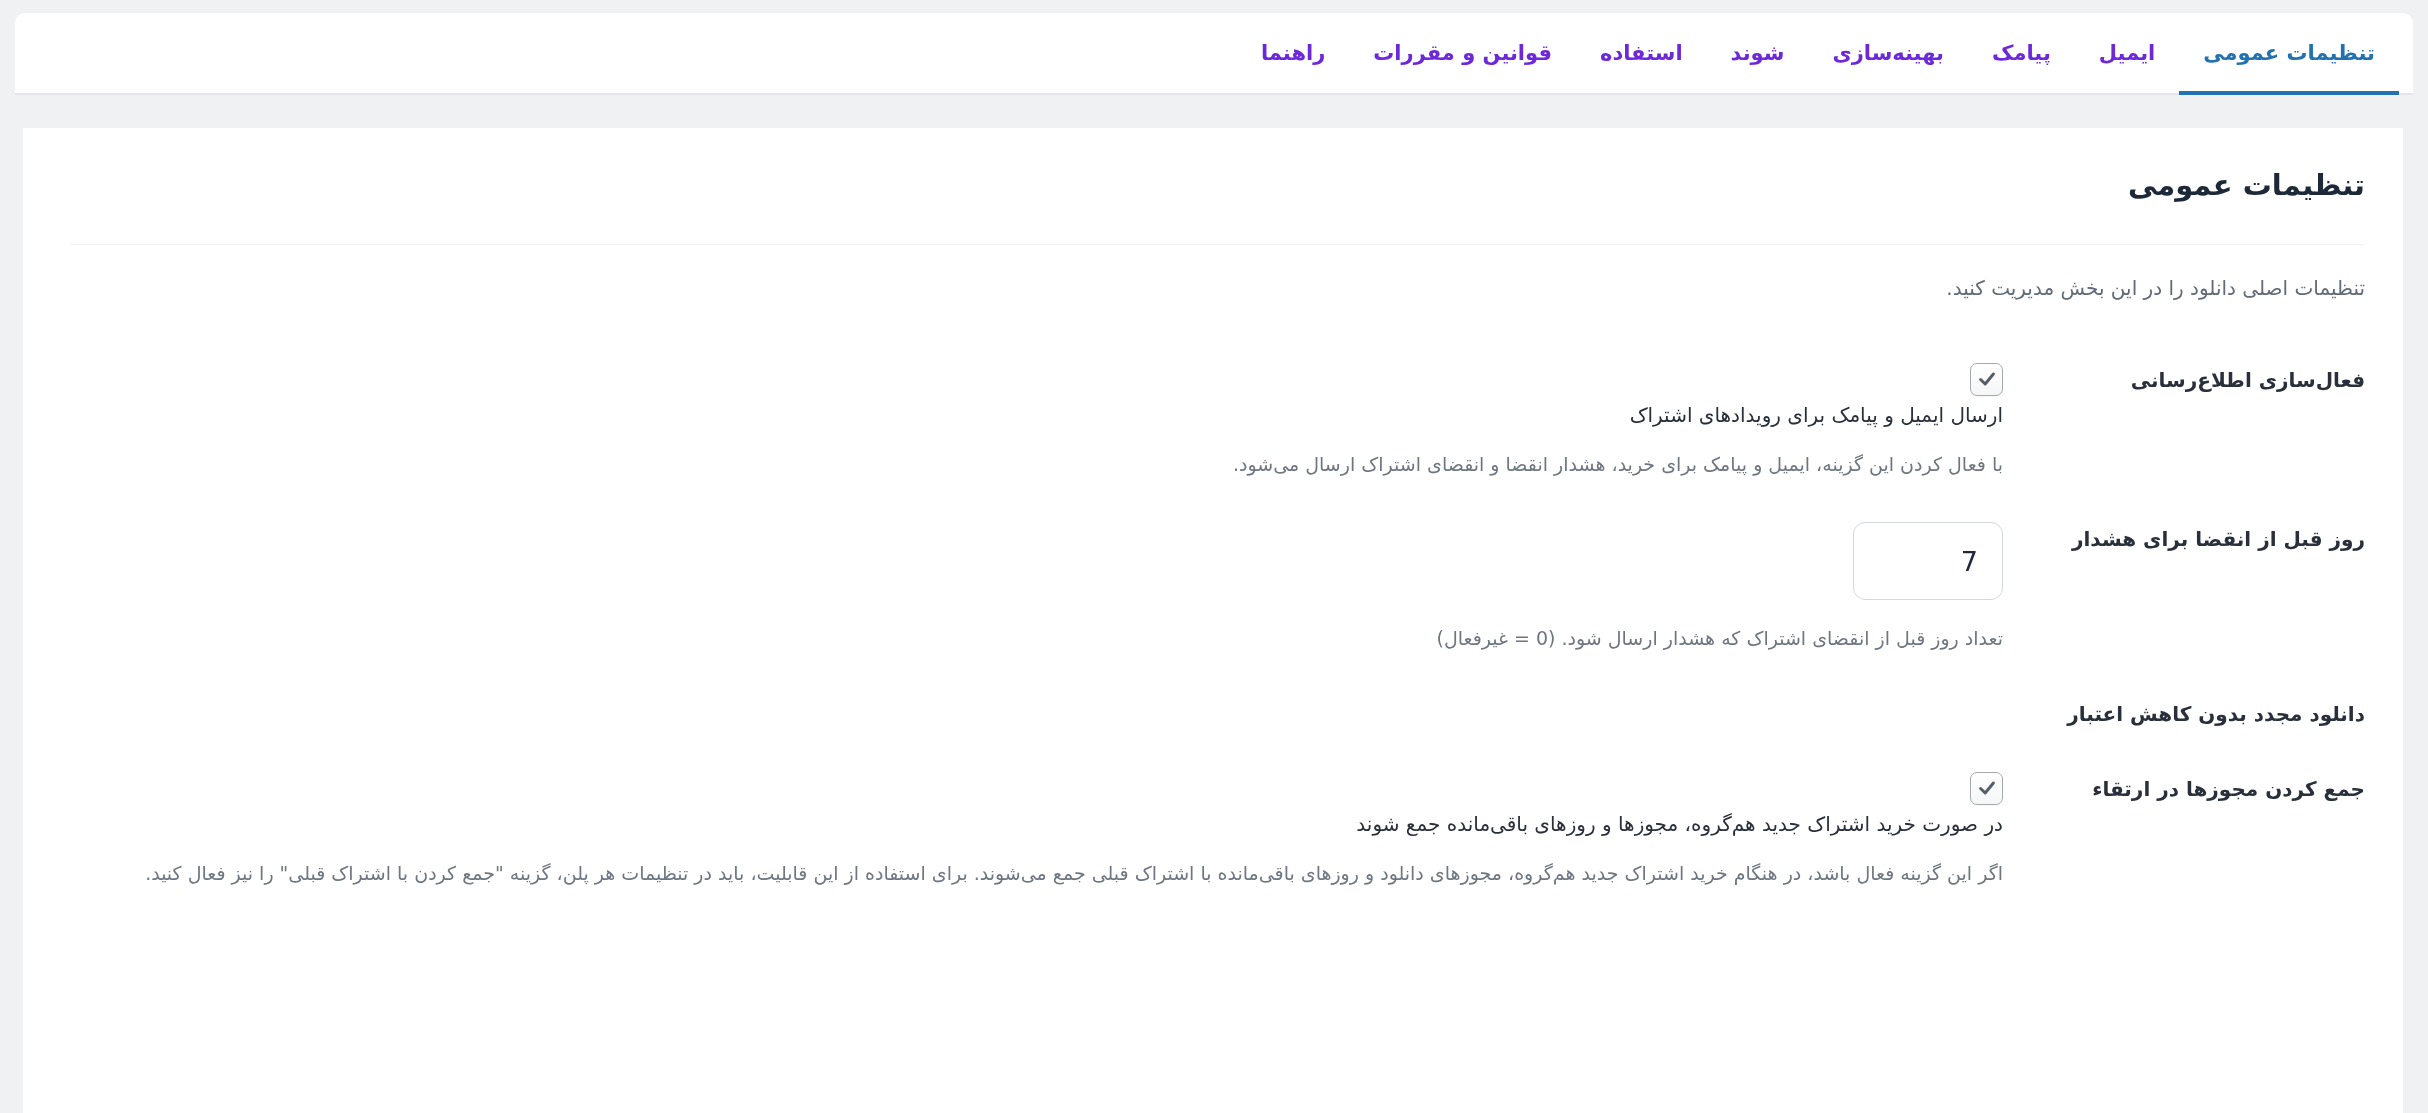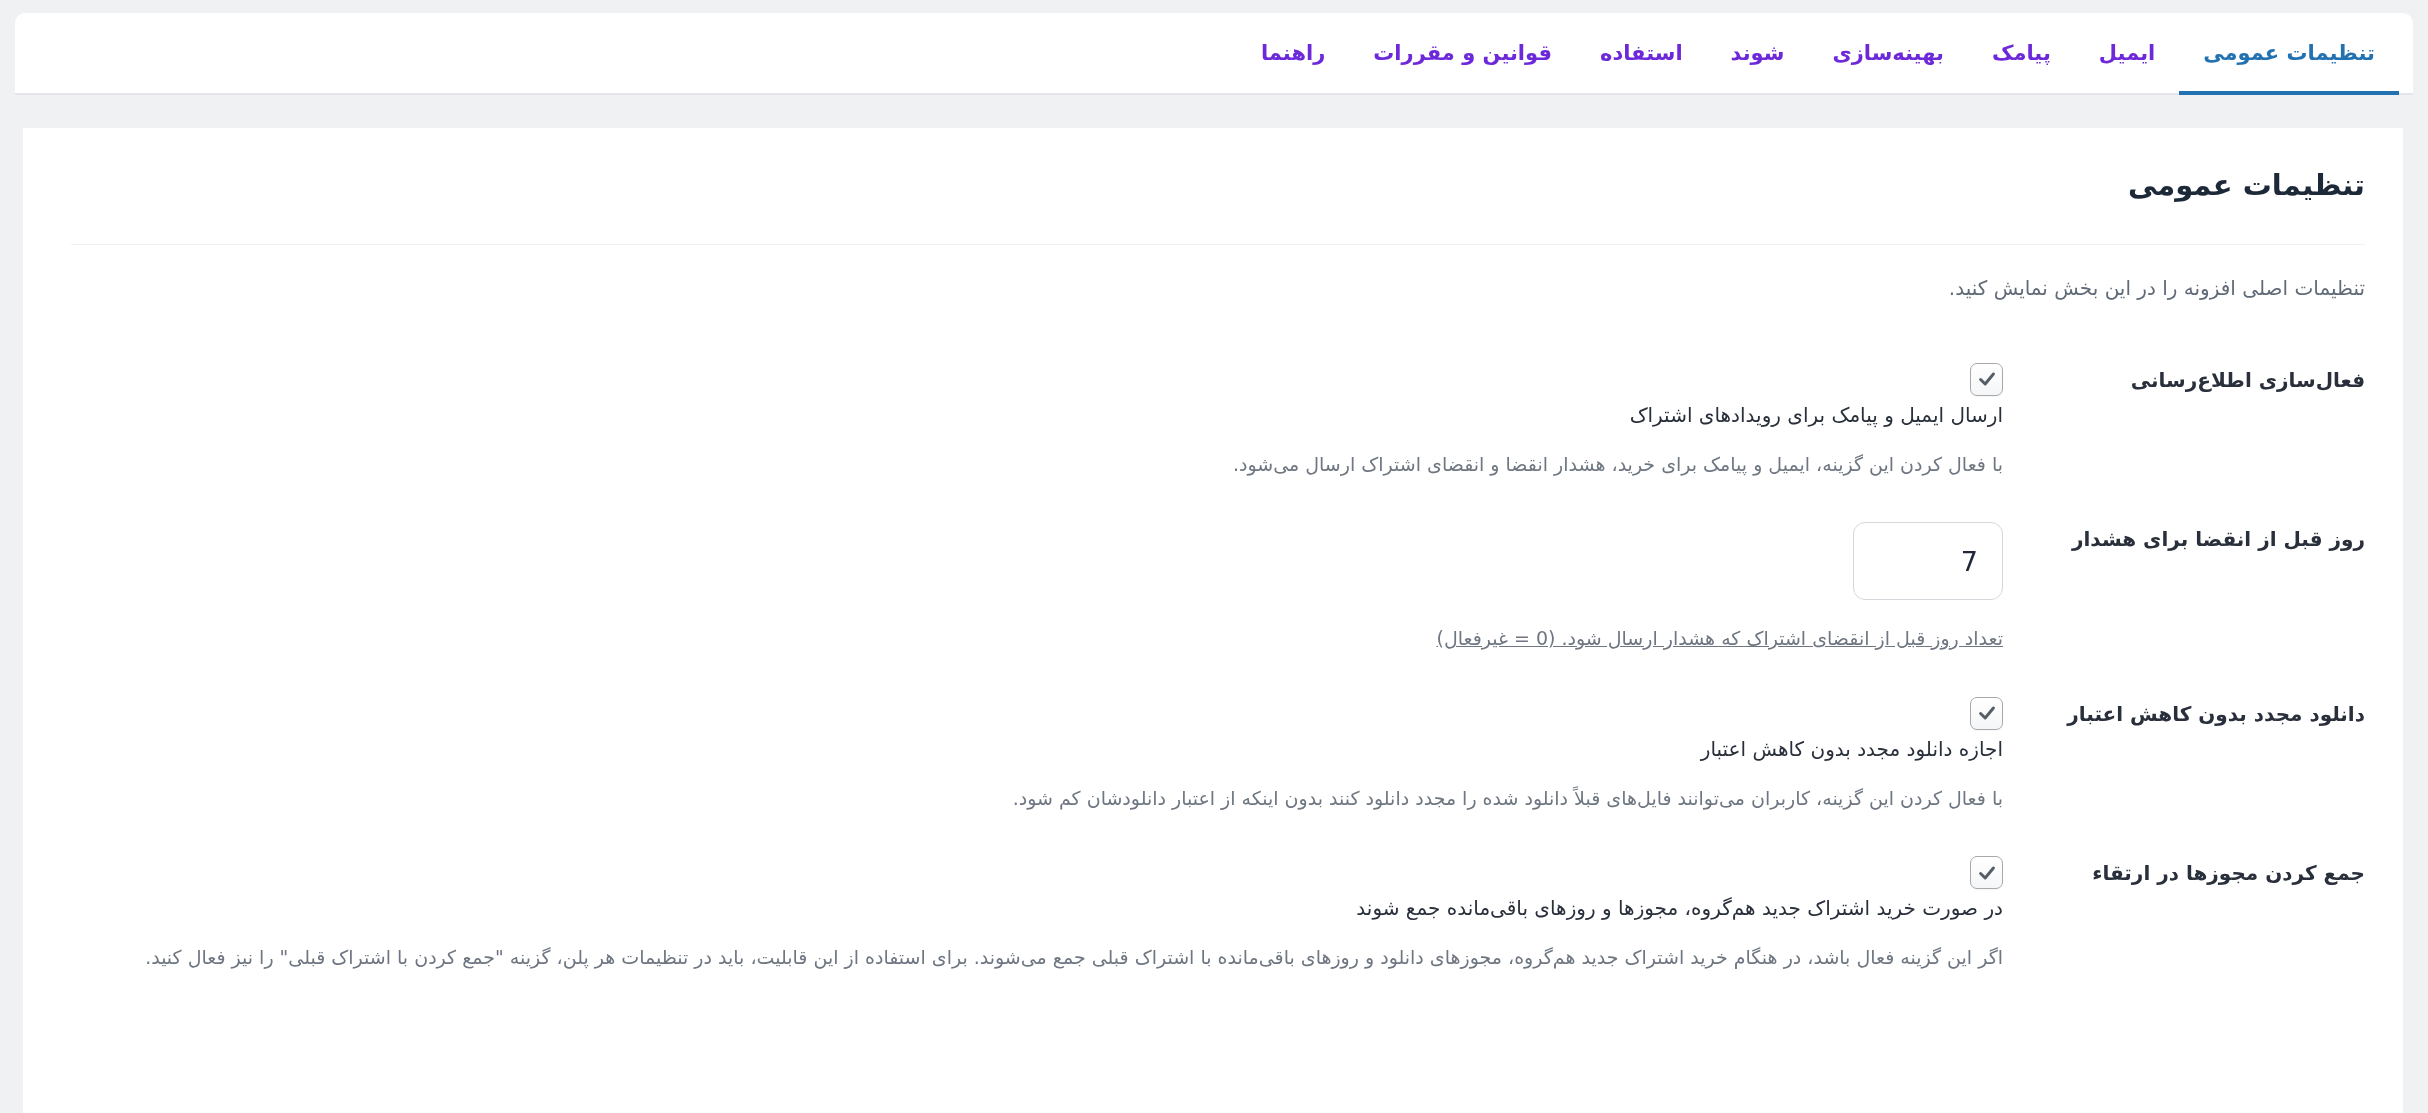--- a/index.html
+++ b/index.html
@@ -61,21 +61,21 @@
     display: inline-flex; align-items: center; justify-content: center;
     border: 1px solid #a6a9ad; border-radius: 7px;
     background: linear-gradient(#ffffff, #f5f6f7);
     box-shadow: 0 1px 1px rgba(0,0,0,0.04);
     cursor: pointer;
   }
   .cb svg { width: 22px; height: 22px; display: block; }
   .cb-label { margin-top: 5px; font-size: 20px; color: #29303b; line-height: 1.4; cursor: pointer; }
 
   .desc { margin: 21px 0 0; font-size: 19px; color: #6e7681; line-height: 1.5; }
-  .row.number .desc { margin-top: 24px; text-decoration: underline; }
+  .row.number .desc { margin-top: 24px; }
 
   .num-input {
     width: 150px; height: 78px;
     border: 1px solid #d4d8dc; border-radius: 12px;
     background: #fff;
     font-family: inherit; font-size: 27px; color: #1d2939;
     text-align: right; padding: 0 24px;
     outline: none;
   }
 </style>
@@ -91,41 +91,36 @@
       <a class="tab">شوند</a>
       <a class="tab">استفاده</a>
       <a class="tab">قوانین و مقررات</a>
       <a class="tab">راهنما</a>
     </div>
 </nav>
 
 <main class="card">
   <h1 class="panel-title">تنظیمات عمومی</h1>
   <hr class="divider">
-  <p class="panel-intro">تنظیمات اصلی افزونه را در این بخش نمایش کنید.</p>
+  <p class="panel-intro">تنظیمات اصلی دانلود را در این بخش مدیریت کنید.</p>
   <div class="form-table" id="rows">
       <div class="row checkbox">
         <div class="row-label">فعال‌سازی اطلاع‌رسانی</div>
         <div class="row-control"><span class="cb" role="checkbox" aria-checked="true">
             <svg viewBox="0 0 24 24">
               <path d="M5 12.5 L10 17.5 L19 6.5" fill="none" stroke="#555d66" stroke-width="3.2" stroke-linecap="round" stroke-linejoin="round"></path>
             </svg>
           </span><div class="cb-label">ارسال ایمیل و پیامک برای رویدادهای اشتراک</div><p class="desc">با فعال کردن این گزینه، ایمیل و پیامک برای خرید، هشدار انقضا و انقضای اشتراک ارسال می‌شود.</p></div>
       </div>
       <div class="row number">
         <div class="row-label">روز قبل از انقضا برای هشدار</div>
         <div class="row-control"><input type="text" class="num-input" value="7" style=""><p class="desc">تعداد روز قبل از انقضای اشتراک که هشدار ارسال شود. (0 = غیرفعال)</p></div>
       </div>
       <div class="row checkbox">
         <div class="row-label">دانلود مجدد بدون کاهش اعتبار</div>
-        <div class="row-control"><span class="cb" role="checkbox" aria-checked="true">
-            <svg viewBox="0 0 24 24">
-              <path d="M5 12.5 L10 17.5 L19 6.5" fill="none" stroke="#555d66" stroke-width="3.2" stroke-linecap="round" stroke-linejoin="round"></path>
-            </svg>
-          </span><div class="cb-label">اجازه دانلود مجدد بدون کاهش اعتبار</div><p class="desc">با فعال کردن این گزینه، کاربران می‌توانند فایل‌های قبلاً دانلود شده را مجدد دانلود کنند بدون اینکه از اعتبار دانلودشان کم شود.</p></div>
       </div>
       <div class="row checkbox">
         <div class="row-label">جمع کردن مجوزها در ارتقاء</div>
         <div class="row-control"><span class="cb" role="checkbox" aria-checked="true">
             <svg viewBox="0 0 24 24">
               <path d="M5 12.5 L10 17.5 L19 6.5" fill="none" stroke="#555d66" stroke-width="3.2" stroke-linecap="round" stroke-linejoin="round"></path>
             </svg>
           </span><div class="cb-label">در صورت خرید اشتراک جدید هم‌گروه، مجوزها و روزهای باقی‌مانده جمع شوند</div><p class="desc">اگر این گزینه فعال باشد، در هنگام خرید اشتراک جدید هم‌گروه، مجوزهای دانلود و روزهای باقی‌مانده با اشتراک قبلی جمع می‌شوند. برای استفاده از این قابلیت، باید در تنظیمات هر پلن، گزینه "جمع کردن با اشتراک قبلی" را نیز فعال کنید.</p></div>
       </div>
     </div>

